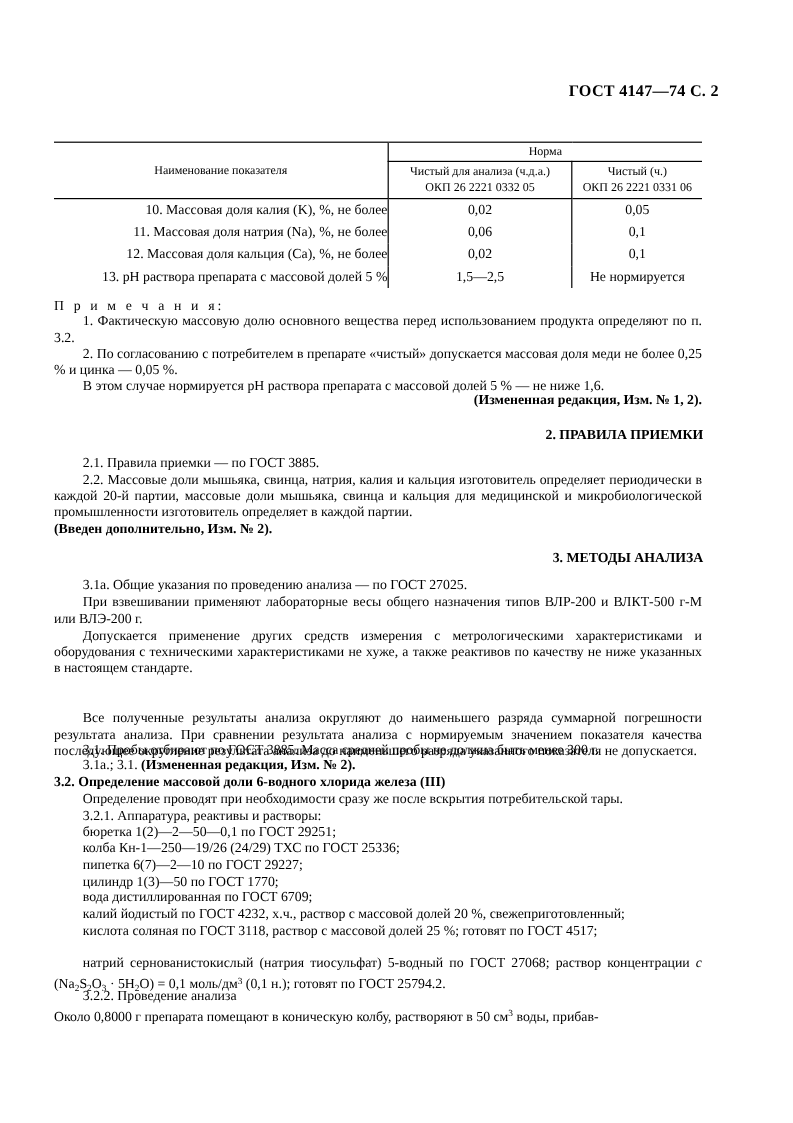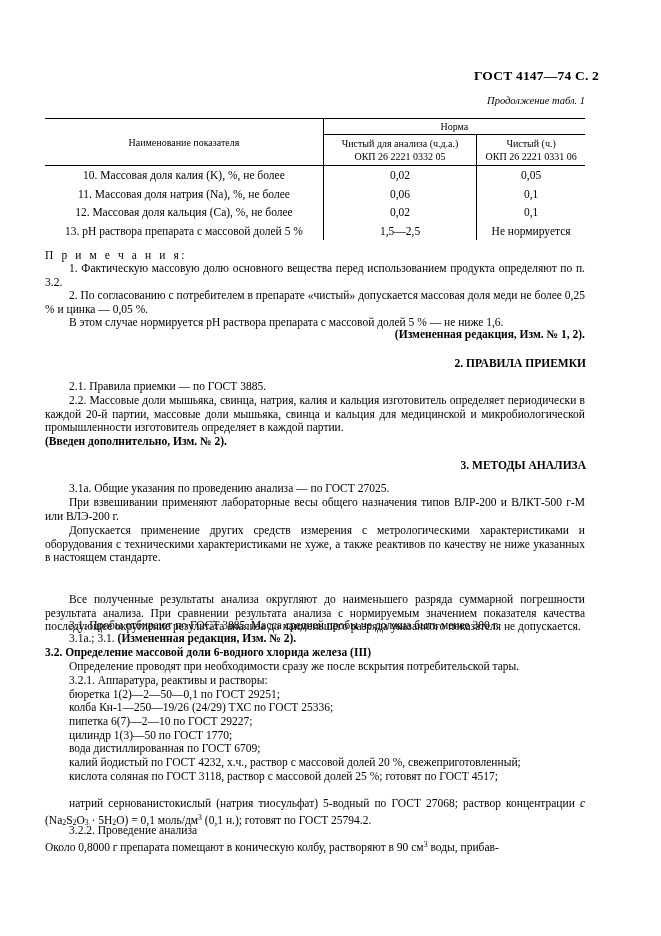--- a/index.html
+++ b/index.html
@@ -80,21 +80,21 @@
     line-height: 1.35;
     padding: 0 4px;
   }
   .th-sub.c1 { width: 153px; }
   .th-sub.c2 { width: 108px; }
   .norm-table tbody td {
     height: 18.5px;
     font-size: 11.5px;
   }
   .td-name {
-    text-align: center;
+    text-align: right;
     padding-left: 24px;
   }
   .td-val {
     text-align: center;
     border-left: 1.2px solid #000;
   }
   .row-last td { height: 19px; }
 
   
   .txt {
@@ -122,21 +122,20 @@
   }
   sub { font-size: 0.68em; vertical-align: -0.25em; }
   sup { font-size: 0.68em; vertical-align: 0.45em; }
 </style>
 </head>
 <body>
 
 <div class="page">
 
   <div class="doc-header">ГОСТ 4147—74 С. 2</div>
-  <div class="tbl-continue">Продолжение табл. 1</div>
 
   <table class="norm-table">
     <thead>
       <tr>
         <td class="th-name" rowspan="2">Наименование показателя</td>
         <td class="th-norma" colspan="2">Норма</td>
       </tr>
       <tr>
         <td class="th-sub c1">
           <div>Чистый для анализа (ч.д.а.)</div>
@@ -205,16 +204,16 @@
   <div class="txt ind nojust" style="top:742px;">вода дистиллированная по ГОСТ 6709;</div>
   <div class="txt ind nojust" style="top:756px;">калий йодистый по ГОСТ 4232, х.ч., раствор с массовой долей 20 %, свежеприготовленный;</div>
   <div class="txt ind nojust" style="top:770px;">кислота соляная по ГОСТ 3118, раствор с массовой долей 25 %; готовят по ГОСТ 4517;</div>
 
   <div class="txt ind" style="top:797px;">
     <span>натрий сернованистокислый (натрия тиосульфат) 5-водный по ГОСТ 27068; раствор концентрации </span><span class="i">с</span><span> (Na</span><sub>2</sub><span>S</span><sub>2</sub><span>O</span><sub>3</sub><span> · 5H</span><sub>2</sub><span>O) = 0,1 моль/дм</span><sup>3</sup><span> (0,1 н.); готовят по ГОСТ 25794.2.</span>
   </div>
 
   <div class="txt ind nojust" style="top:824px;">3.2.2.  Проведение анализа</div>
   <div class="txt nojust" style="top:838px;">
-    <span>Около 0,8000 г препарата помещают в коническую колбу, растворяют в 90 см</span><sup>3</sup><span> воды, прибав-</span>
+    <span>Около 0,8000 г препарата помещают в коническую колбу, растворяют в 50 см</span><sup>3</sup><span> воды, прибав-</span>
   </div>
 
 </div>
 
 </body></html>

